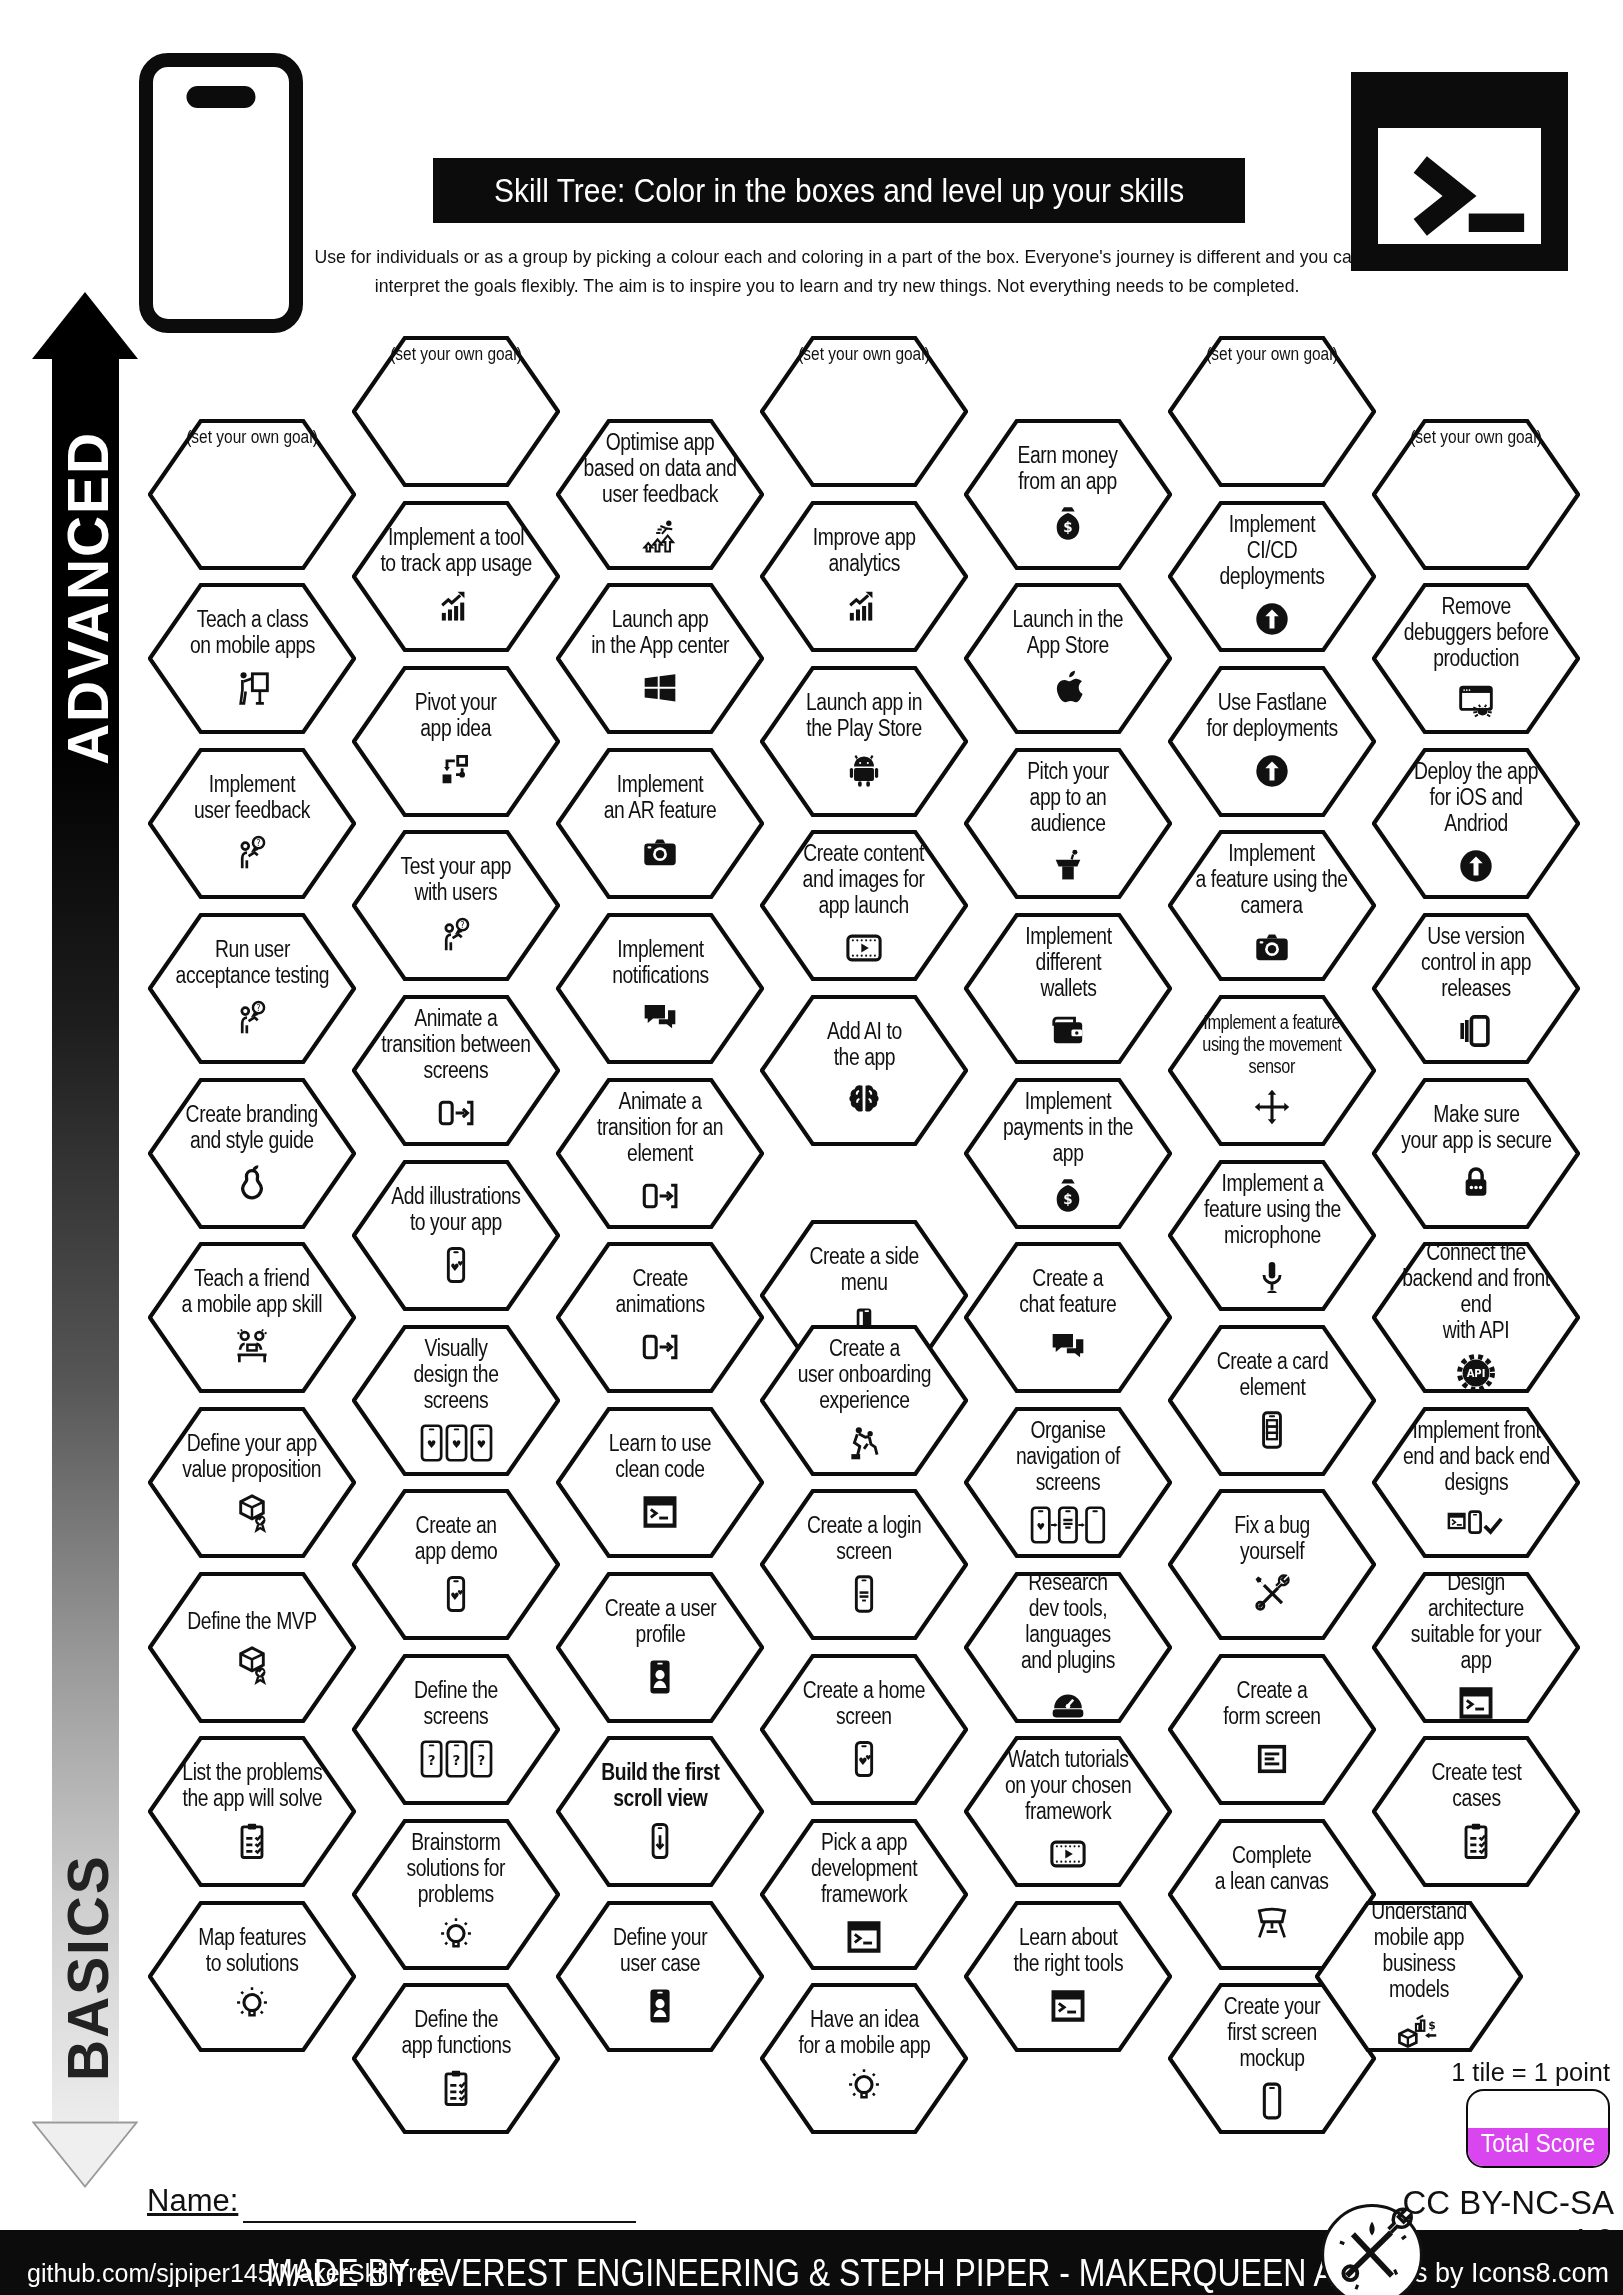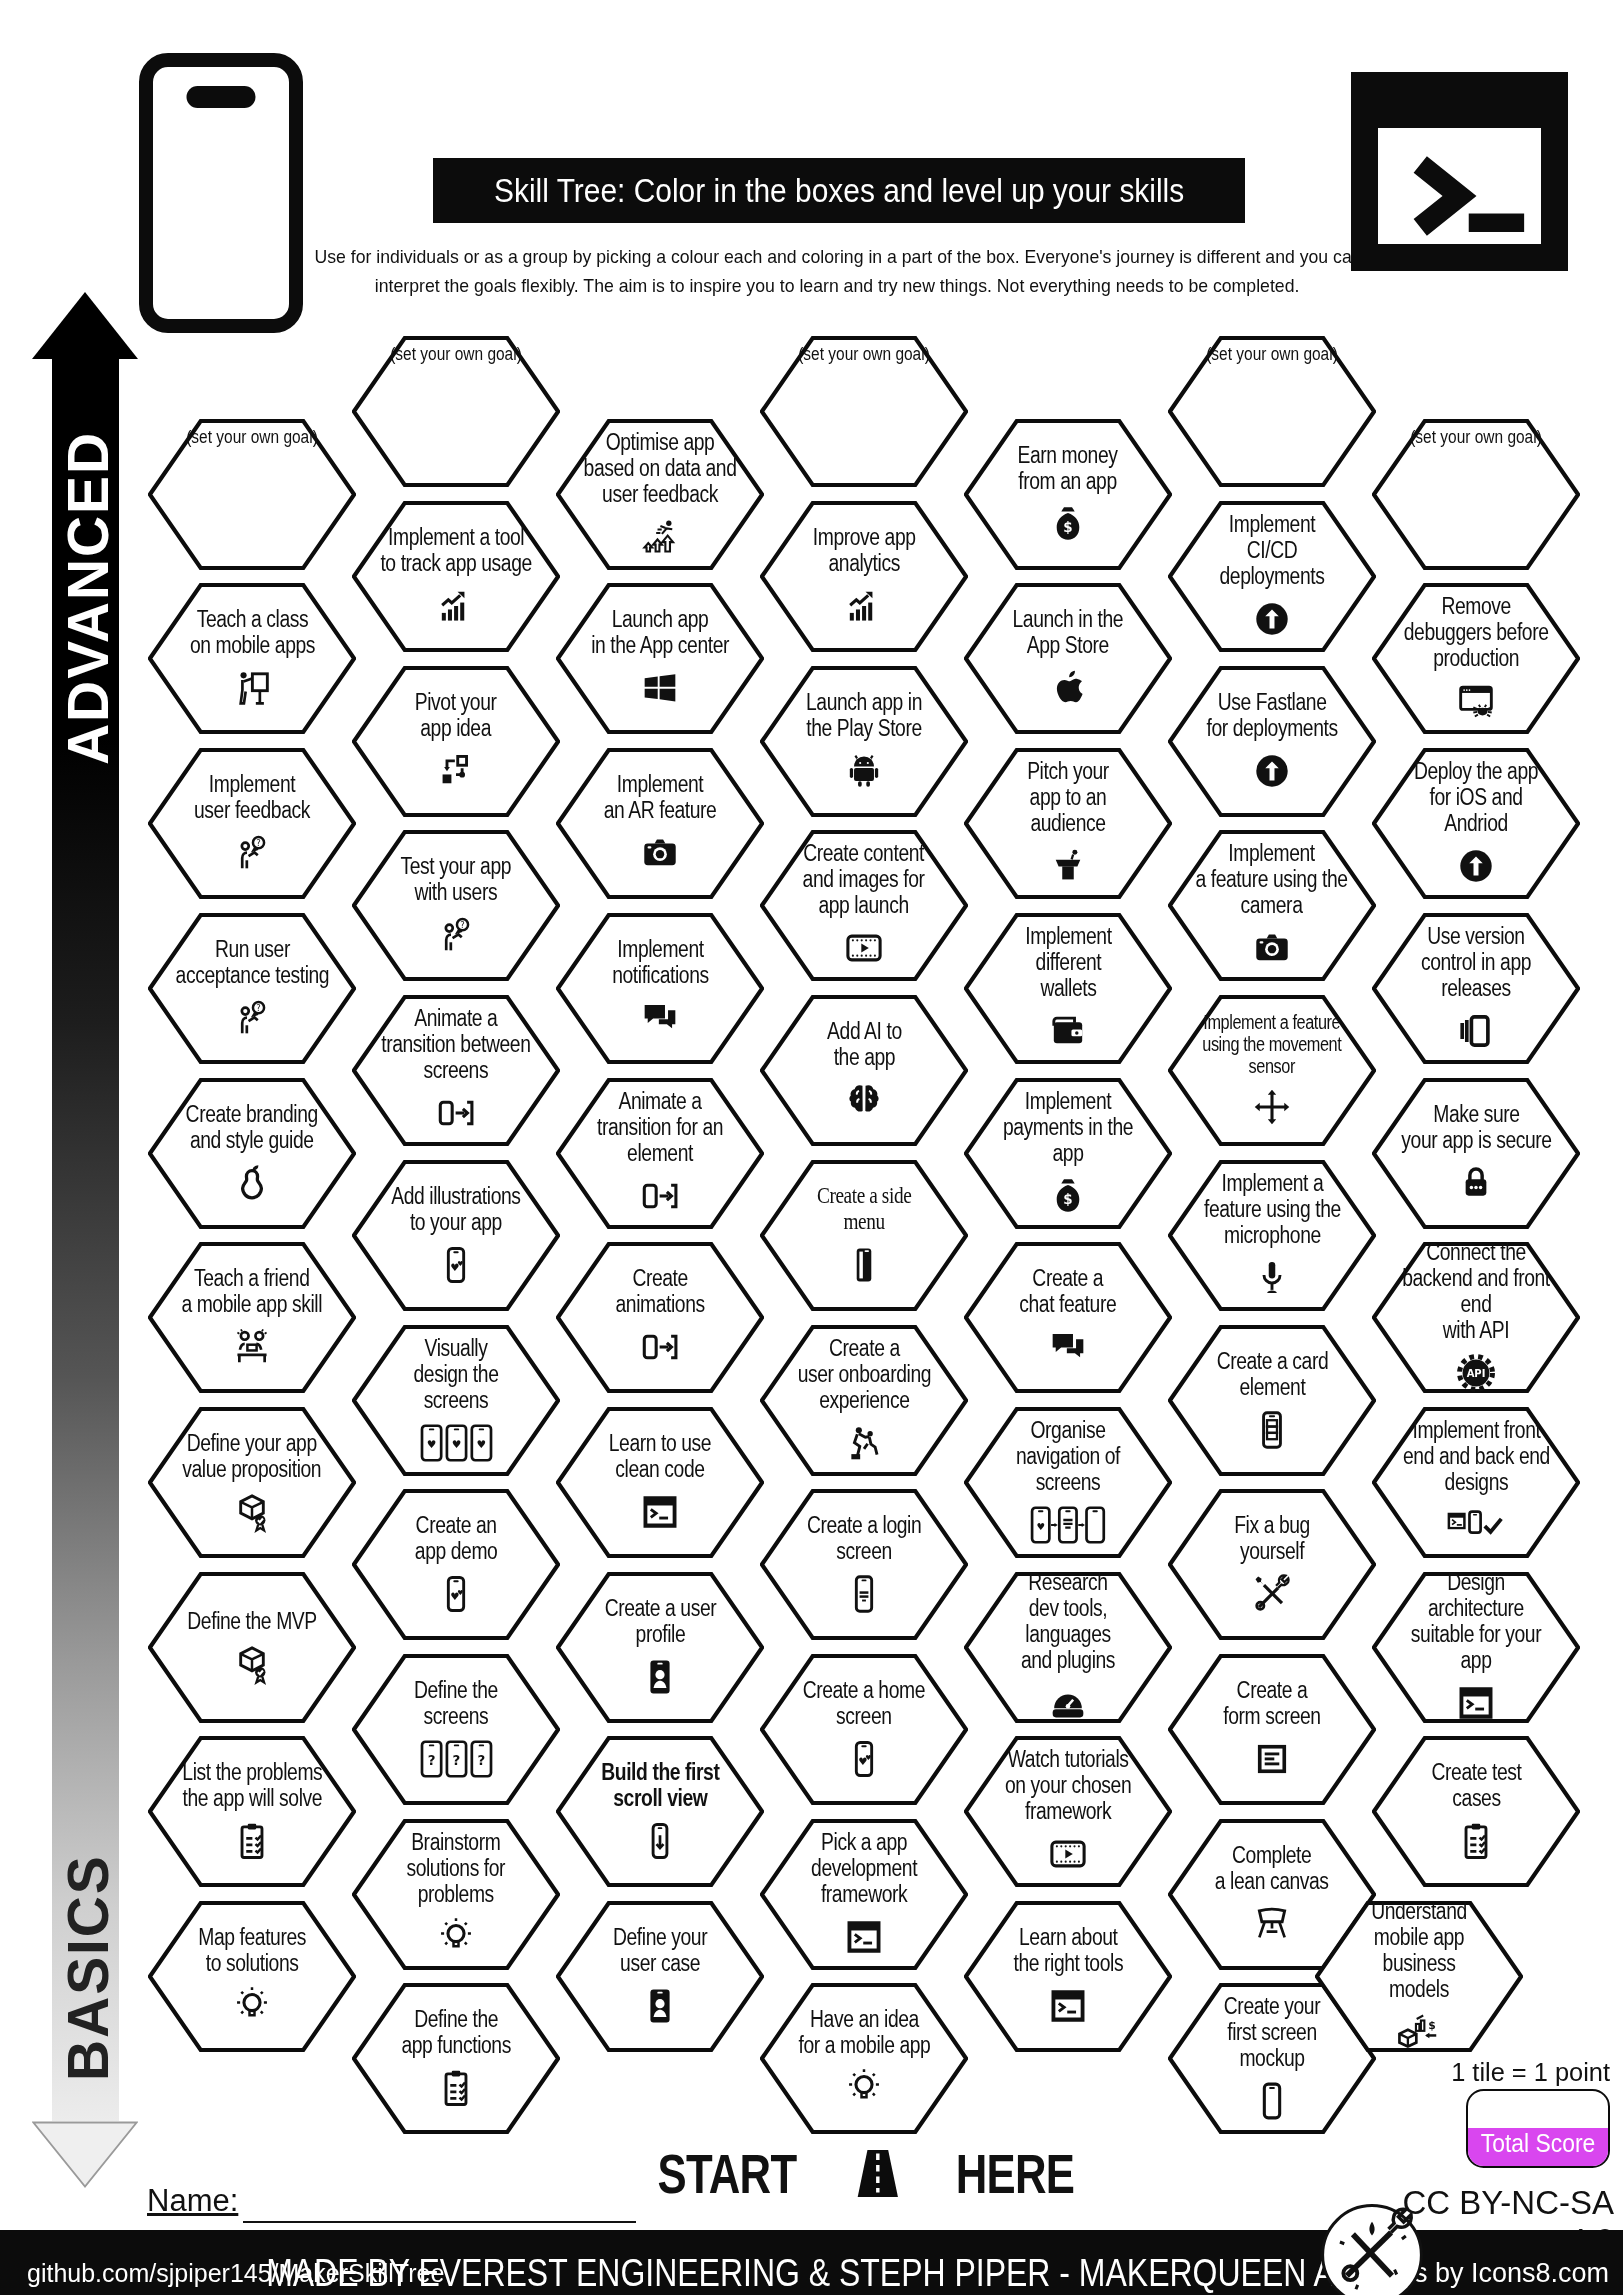--- a/index.html
+++ b/index.html
@@ -722,21 +722,21 @@
 the app</div>
           <div class="icn">
             <svg viewBox="0 0 24 24" width="46" height="46">
               <path d="M11.2 4.6c-1.7-.9-3.8 0-4.1 1.8-1.5.3-2.4 1.8-2 3.2-1 .9-1 2.5.1 3.3-.4 1.5.6 2.9 2.1 3.1.4 1.7 2.4 2.6 4 1.7z" fill="#111"></path>
               <path d="M12.8 4.6c1.7-.9 3.8 0 4.1 1.8 1.5.3 2.4 1.8 2 3.2 1 .9 1 2.5-.1 3.3.4 1.5-.6 2.9-2.1 3.1-.4 1.7-2.4 2.6-4 1.7z" fill="#111"></path>
               <path d="M9.4 7.2c-.9.3-1.3 1.1-1.1 2M14.6 7.2c.9.3 1.3 1.1 1.1 2M9.6 11.4c-.9.3-1.3 1.1-1.1 2M14.4 11.4c.9.3 1.3 1.1 1.1 2" stroke="#fff" stroke-width="1" fill="none"></path>
             </svg>
           </div>
         </div>
       </div>
-      <div class="hex" style="left: 760px; top: 1159px; font-family: Liberation Serif, serif;">
+      <div class="hex" style="left: 760px; top: 1219px;">
         <svg class="bg" viewBox="0 0 450 330">
           <polygon points="4,165 114,6 336,6 446,165 336,324 114,324" fill="#fff" stroke="#0c0c0c" stroke-width="9"></polygon>
         </svg>
         <div class="hex-content">
           <div class="lbl">Create a side
 menu</div>
           <div class="icn">
             <svg viewBox="0 0 24 24" width="46" height="46">
               <rect x="8.2" y="3.4" width="7.6" height="17.2" rx="1.6" fill="#111"></rect>
               <rect x="9.6" y="5" width="1.8" height="14" fill="#fff"></rect>
@@ -1358,28 +1358,20 @@
               <path d="M13.8 5.2l3.4-1.8" stroke="#111" stroke-width="1.1"></path>
               <text x="21.8" y="10.6" font-size="5.6" font-weight="bold" text-anchor="middle" fill="#111" font-family="DejaVu Sans,sans-serif">$</text>
               <path d="M24 13.8h-5" stroke="#111" stroke-width="1.3"></path>
               <path d="M20.4 12.4l-2.2 1.4 2.2 1.4z" fill="#111"></path>
             </svg>
           </div>
         </div>
       </div>
     </div>
 
-  <div class="start-marker">
-    <span class="start-word">START</span>
-    <svg width="116" height="69" viewBox="0 0 24 24">
-      <path d="M8.4 3.8h7.2l3.4 16.4H5z" fill="#0c0c0c"></path>
-      <path d="M12 5v13.6" stroke="#fff" stroke-width="1.2" stroke-dasharray="2.3 1.7" fill="none"></path>
-    </svg>
-    <span class="start-word">HERE</span>
-  </div>
 
   <div class="name-row">Name:</div>
   <div class="name-line"></div>
   <div class="tile-note">1 tile = 1 point</div>
   <div class="score-box">
     <div class="bar">
         <span>Total Score</span>
       </div>
   </div>
   <div class="license-text">CC BY-NC-SA 4.0</div>

